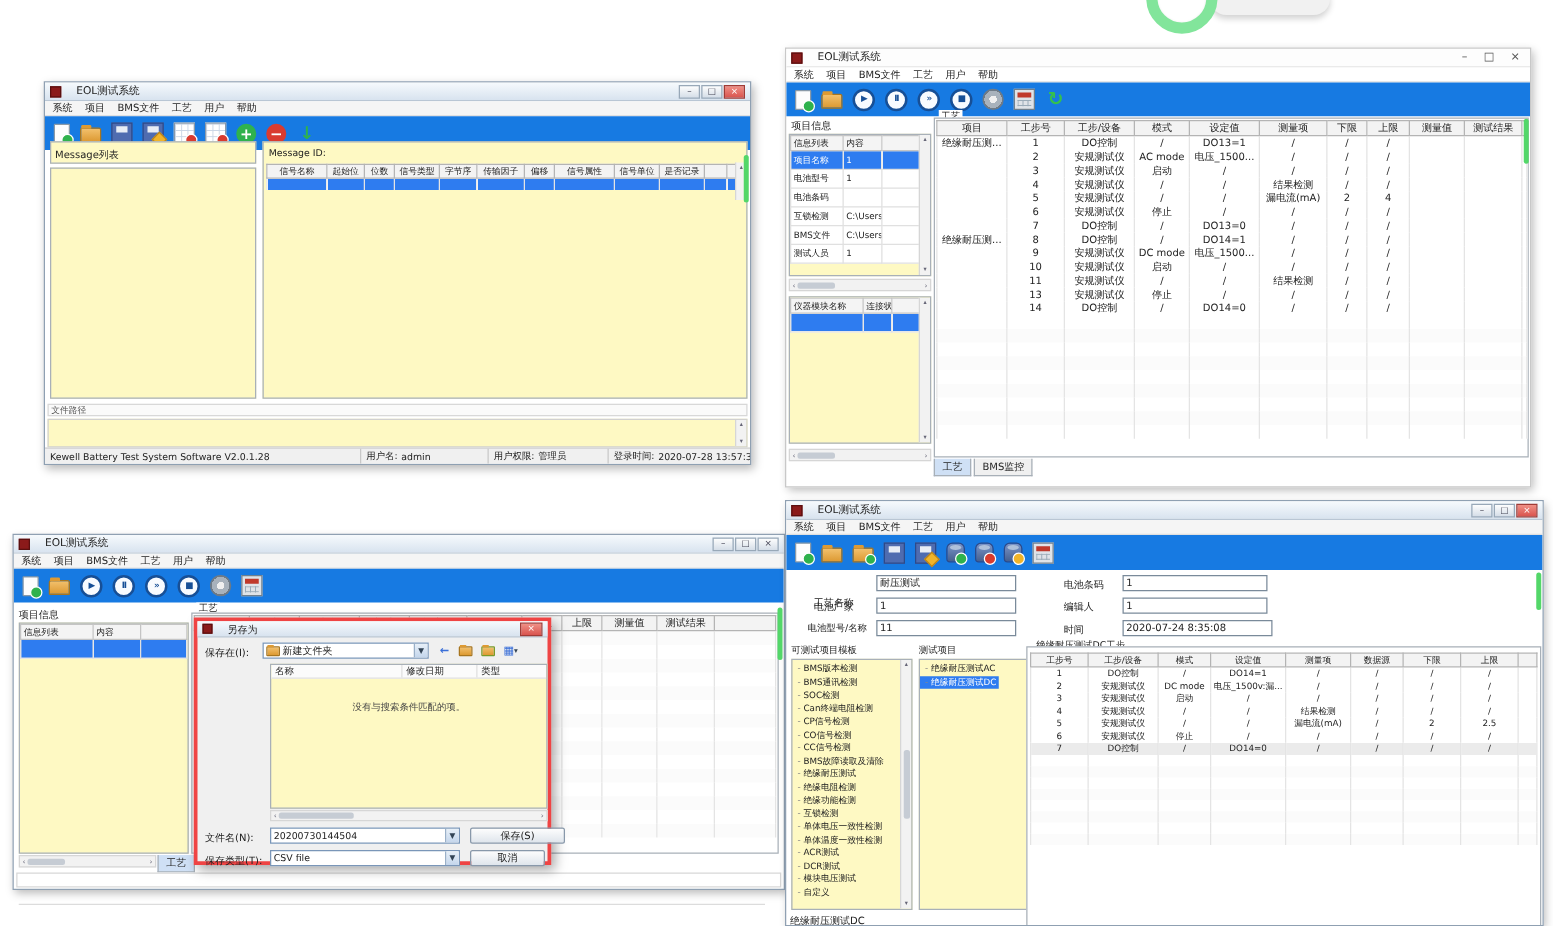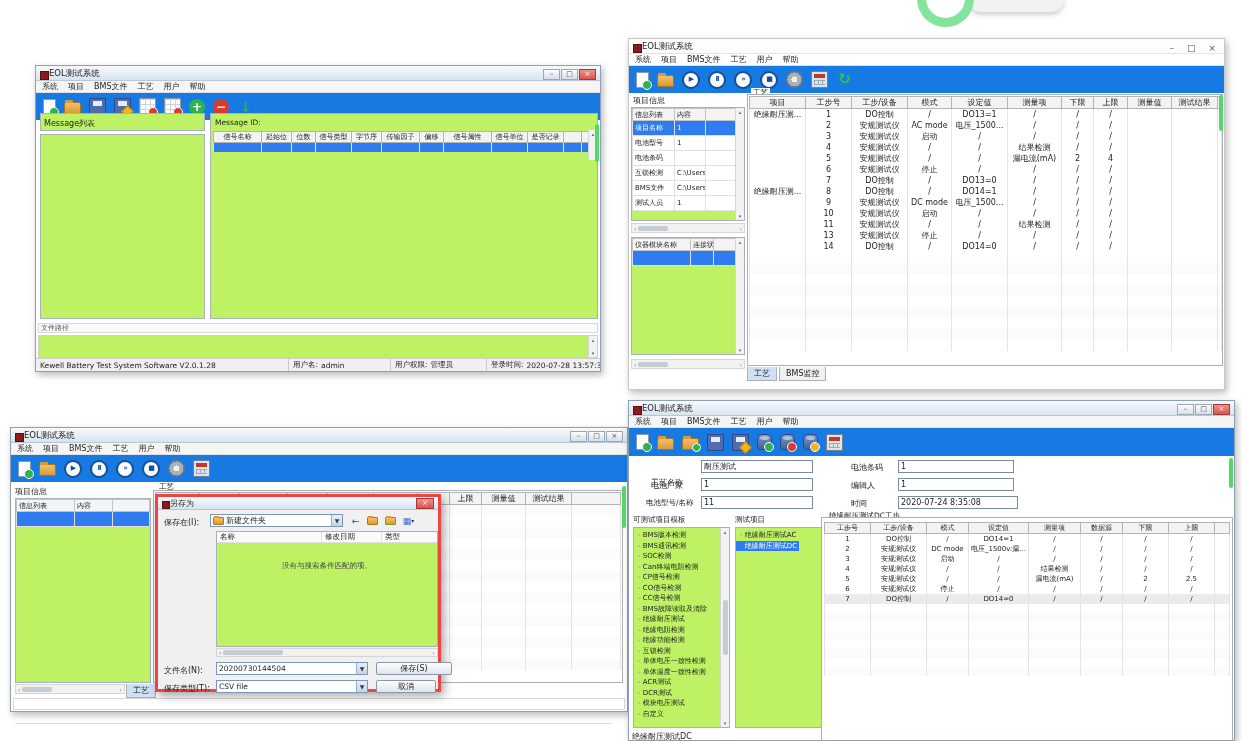--- a/index.html
+++ b/index.html
@@ -1,21 +1,21 @@
 <!DOCTYPE html>
 <html><head>
 <meta charset="utf-8">
 <style>
 *{margin:0;padding:0;box-sizing:border-box}
 html,body{width:1242px;height:741px}
 body{position:relative;background:#fff;font-family:"DejaVu Sans",sans-serif;font-size:9px;color:#222;overflow:hidden}
 .abs{position:absolute}
 
 .win{position:absolute;background:#fff;border:1px solid #8fa0b2;box-shadow:2px 3px 7px rgba(0,0,0,.28);overflow:hidden}
-.tb{display:flex;align-items:flex-end;gap:0;padding:0 4px;height:15px;background:linear-gradient(#f6fafd,#d8e3ef);border-bottom:1px solid #b9c6d4}
+.tb{display:flex;align-items:center;gap:12px;padding:0 4px;height:15px;background:linear-gradient(#f6fafd,#d8e3ef);border-bottom:1px solid #b9c6d4}
 .tb .ttl{flex:1;font-size:8.5px;color:#222;white-space:nowrap;overflow:hidden}
 .tb.white{background:#fdfdfd;border-bottom:1px solid #e4e4e4}
 .appicon{width:9px;height:9px;background:#8b1a1a;border:1px solid #5a0f0f;flex:none}
 .wbtns{display:flex;gap:1px;flex:none}
 .wbtn{width:17px;height:11px;border:1px solid #98a8b8;background:linear-gradient(#fdfdfd,#d5dee8);font-size:7px;line-height:9px;text-align:center;color:#445}
 .wbtn.close{background:linear-gradient(#f09086,#d9544f);border-color:#a03b36;color:#fff}
 .trctl{display:flex;gap:13px;margin-right:4px}
 .trctl span{font-size:9px;color:#555}
 .menubar{display:flex;gap:10px;padding:0 6px;height:12px;background:#f5f5f5;border-bottom:1px solid #e0e0e0;align-items:center}
 .menubar.white{background:#fff}
@@ -41,21 +41,21 @@
 .i-calculator{background:#dfe3e8;border:1px solid #70808e}
 .i-calculator::before{content:"";position:absolute;top:2px;left:2px;right:2px;height:4px;background:#c0392b}
 .i-calculator::after{content:"";position:absolute;left:2px;right:2px;top:8px;bottom:2px;background-image:linear-gradient(#9aabb8 1px,transparent 1px),linear-gradient(90deg,#9aabb8 1px,transparent 1px);background-size:4px 4px}
 .i-refresh{color:#35c04e;font-size:15px;font-weight:bold}
 .i-db-add,.i-db-remove,.i-db-edit{background:linear-gradient(#7a94c8,#46608f);border:1px solid #2c4a8a;border-radius:5px 5px 3px 3px;width:15px;height:16px}
 .i-db-add::before,.i-db-remove::before,.i-db-edit::before{content:"";position:absolute;top:1px;left:2px;right:2px;height:4px;background:#aec0da;border-radius:50%}
 .i-db-add::after,.i-db-remove::after,.i-db-edit::after{content:"";position:absolute;right:-3px;bottom:-3px;width:8px;height:8px;border-radius:50%;border:1px solid #fff}
 .i-db-add::after{background:#2fb24d}.i-db-remove::after{background:#d93b2f}.i-db-edit::after{background:#f0b429}
 .greenbar{position:absolute;width:4px;background:#53d769;border-radius:2px;z-index:3}
 
-.box{position:absolute;border:1px solid #a8b0b8;background:#bef264;overflow:hidden}
+.box{position:absolute;border:1px solid #a8b0b8;background:#fef9c3;overflow:hidden}
 .plabel{position:absolute;font-size:8px;color:#222;white-space:nowrap}
 table.grid{border-collapse:collapse;table-layout:fixed;width:100%;background:#fff;font-size:8px}
 table.grid th{border:1px solid #b4b4b4;background:#f3f3f3;font-weight:normal;padding:0 1px;height:11px;white-space:nowrap;overflow:hidden;font-size:8px}
 table.grid td{border-left:1px solid #e4e4e4;border-right:1px solid #e4e4e4;text-align:center;height:11px;white-space:nowrap;overflow:hidden;padding:0 1px}
 table.grid tr.sel td{background:#2e7cf0;color:#fff}
 table.grid tr.hl td{background:#ebebeb}
 table.grid tr.filler:nth-child(odd) td{background:#fbfbfb}
 table.small{font-size:7px}
 table.small th{font-size:7px;height:10px}
 table.small td{height:9px}

